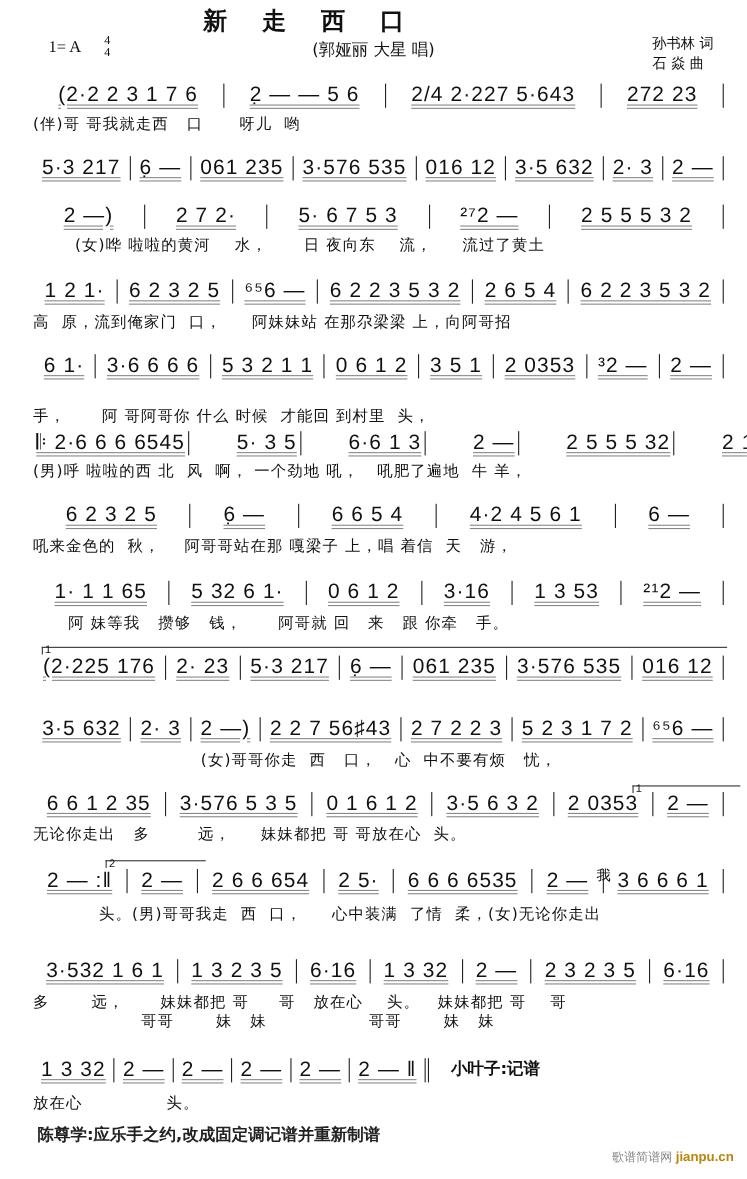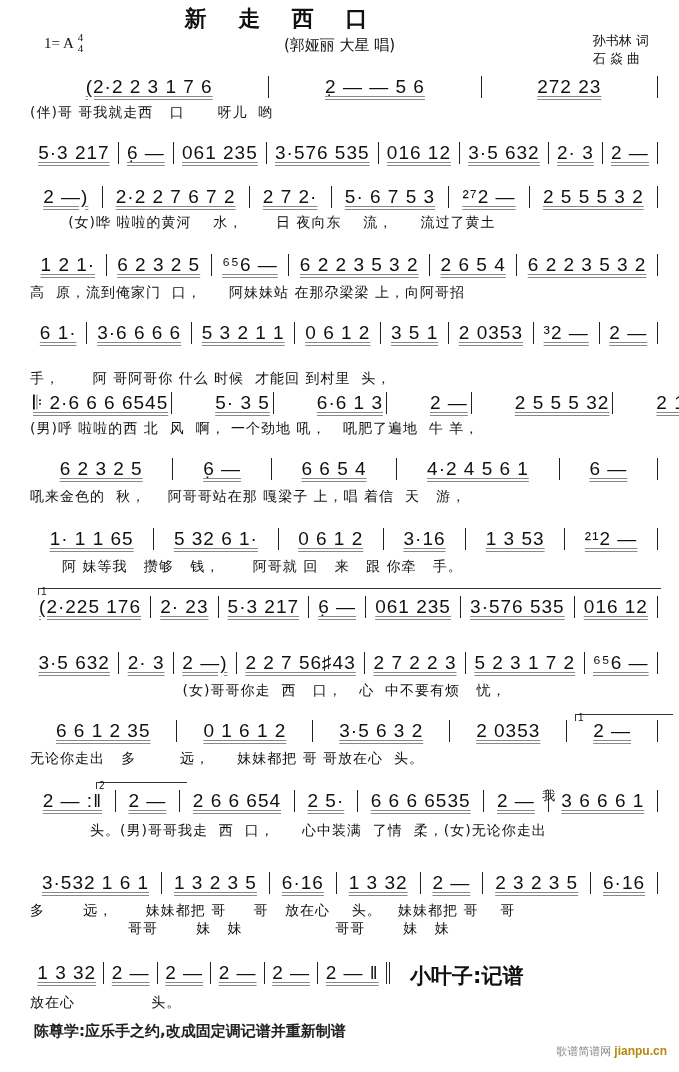--- a/index.html
+++ b/index.html
@@ -2,21 +2,21 @@
 <html><head>
 <meta charset="utf-8">
 <style>
   html, body { margin:0; padding:0; background:#ffffff; }
   body { width:679px; height:1072px; position:relative; overflow:hidden;
          font-family:"Liberation Sans", "DejaVu Sans", sans-serif; color:#111; }
   .abs { position:absolute; }
   .title { left:0; width:564px; top:4px; text-align:center; font-family:"DejaVu Serif", serif;
            font-size:22px; font-weight:bold; letter-spacing:12px; }
   .subtitle { left:0; width:679px; top:36px; text-align:center; font-family:"DejaVu Sans", sans-serif; font-size:15px; }
-  .key { left:44px; top:32px; font-size:15px; font-family:"Liberation Serif", serif; display:flex; align-items:center; gap:4px; }
+  .key { left:44px; top:32px; font-size:15px; font-family:"Liberation Serif", serif; display:flex; align-items:center; gap:21px; }
   .frac { display:inline-flex; flex-direction:column; align-items:center; font-size:11px; line-height:11px; }
   .credits { right:30px; top:32px; font-family:"DejaVu Sans", sans-serif; font-size:13px; line-height:18px; text-align:left; }
   .staff { left:30px; width:628px; height:22px; display:flex; align-items:flex-start;
            font-family:"Liberation Sans", sans-serif; font-size:19px; line-height:22px; white-space:nowrap; }
   .measure { display:flex; align-items:flex-end; height:22px; padding:0 3px; flex:1 1 auto; justify-content:space-around;
              border-right:1.5px solid #222; position:relative; }
   .notes { letter-spacing:1px; text-decoration:underline double #888; text-underline-offset:3px; }
   .lyrics { left:30px; width:628px; font-family:"DejaVu Sans", sans-serif; font-size:14px; white-space:pre; letter-spacing:1px; }
   .endbar { border-right:4px double #222; }
   .volta { border-top:1px solid #333; border-left:1px solid #333; height:6px; font-size:10px; line-height:6px; padding-left:2px; }
@@ -43,20 +43,23 @@
 
 <div id="score">
     <div class="abs staff" style="top: 76px;">
       <div class="measure">
         <span class="notes">(2·2  2 3 1  7 6</span>
       </div>
       <div class="measure">
         <span class="notes">2̣ — — 5 6</span>
       </div>
       <div class="measure">
+        <span class="notes">2/4 2·227  5·643</span>
+      </div>
+      <div class="measure">
         <span class="notes">272  23</span>
       </div>
     </div>
     <div class="abs lyrics" style="top: 104px;">(伴)哥 哥我就走西   口      呀儿  哟</div>
     <div class="abs staff" style="top: 142px;">
       <div class="measure">
         <span class="notes">5·3  217</span>
       </div>
       <div class="measure">
         <span class="notes">6̣ —</span>
@@ -78,23 +81,20 @@
       </div>
       <div class="measure">
         <span class="notes">2 —</span>
       </div>
     </div>
     <div class="abs staff" style="top: 186px;">
       <div class="measure">
         <span class="notes">2  —)</span>
       </div>
       <div class="measure">
-        <span class="notes">2·2 2 7 6 7 2</span>
-      </div>
-      <div class="measure">
         <span class="notes">2 7 2·</span>
       </div>
       <div class="measure">
         <span class="notes">5· 6 7 5 3</span>
       </div>
       <div class="measure">
         <span class="notes">²⁷2  —</span>
       </div>
       <div class="measure">
         <span class="notes">2 5 5 5 3 2</span>
@@ -252,20 +252,23 @@
         <span class="notes">5 2 3  1 7 2</span>
       </div>
       <div class="measure">
         <span class="notes">⁶⁵6  —</span>
       </div>
     </div>
     <div class="abs lyrics" style="top: 682px;">                            (女)哥哥你走  西   口，   心  中不要有烦   忧，</div>
     <div class="abs staff" style="top: 720px;">
       <div class="measure">
         <span class="notes">6 6 1  2 35</span>
+      </div>
+      <div class="measure">
+        <span class="notes">3·576  5 3 5</span>
       </div>
       <div class="measure">
         <span class="notes">0 1 6  1 2</span>
       </div>
       <div class="measure">
         <span class="notes">3·5 6 3 2</span>
       </div>
       <div class="measure">
         <span class="notes">2  0353</span>
       </div>
@@ -348,19 +351,19 @@
 <div class="abs lyrics" style="top:772px;left:532px;width:140px;font-size:13px;">
   <span>我</span>
 </div>
 <div class="abs lyrics" style="top:920px;">                  哥哥       妹   妹</div>
 <div class="abs lyrics" style="top:920px;">                                                        哥哥       妹   妹</div>
 
 <div class="abs volta" style="left:575px;top:714px;width:95px;"><span>1</span></div>
 <div class="abs volta" style="left:96px;top:782px;width:88px;"><span>2</span></div>
 <div class="abs volta" style="left:38px;top:588px;width:620px;"><span>1</span></div>
 
-<div class="abs" style="left:410px;top:962px;font-family:'DejaVu Sans',sans-serif;font-size:21px;font-weight:bold;">小叶子:记谱</div>
+<div class="abs" style="left:410px;top:962px;font-family:'DejaVu Sans',sans-serif;font-size:15px;font-weight:bold;">小叶子:记谱</div>
 
 <div class="abs footer">陈尊学:应乐手之约,改成固定调记谱并重新制谱</div>
 <div class="abs watermark">
   <span>歌谱简谱网</span>
   <b>jianpu.cn</b>
 </div>
 
 </body></html>

